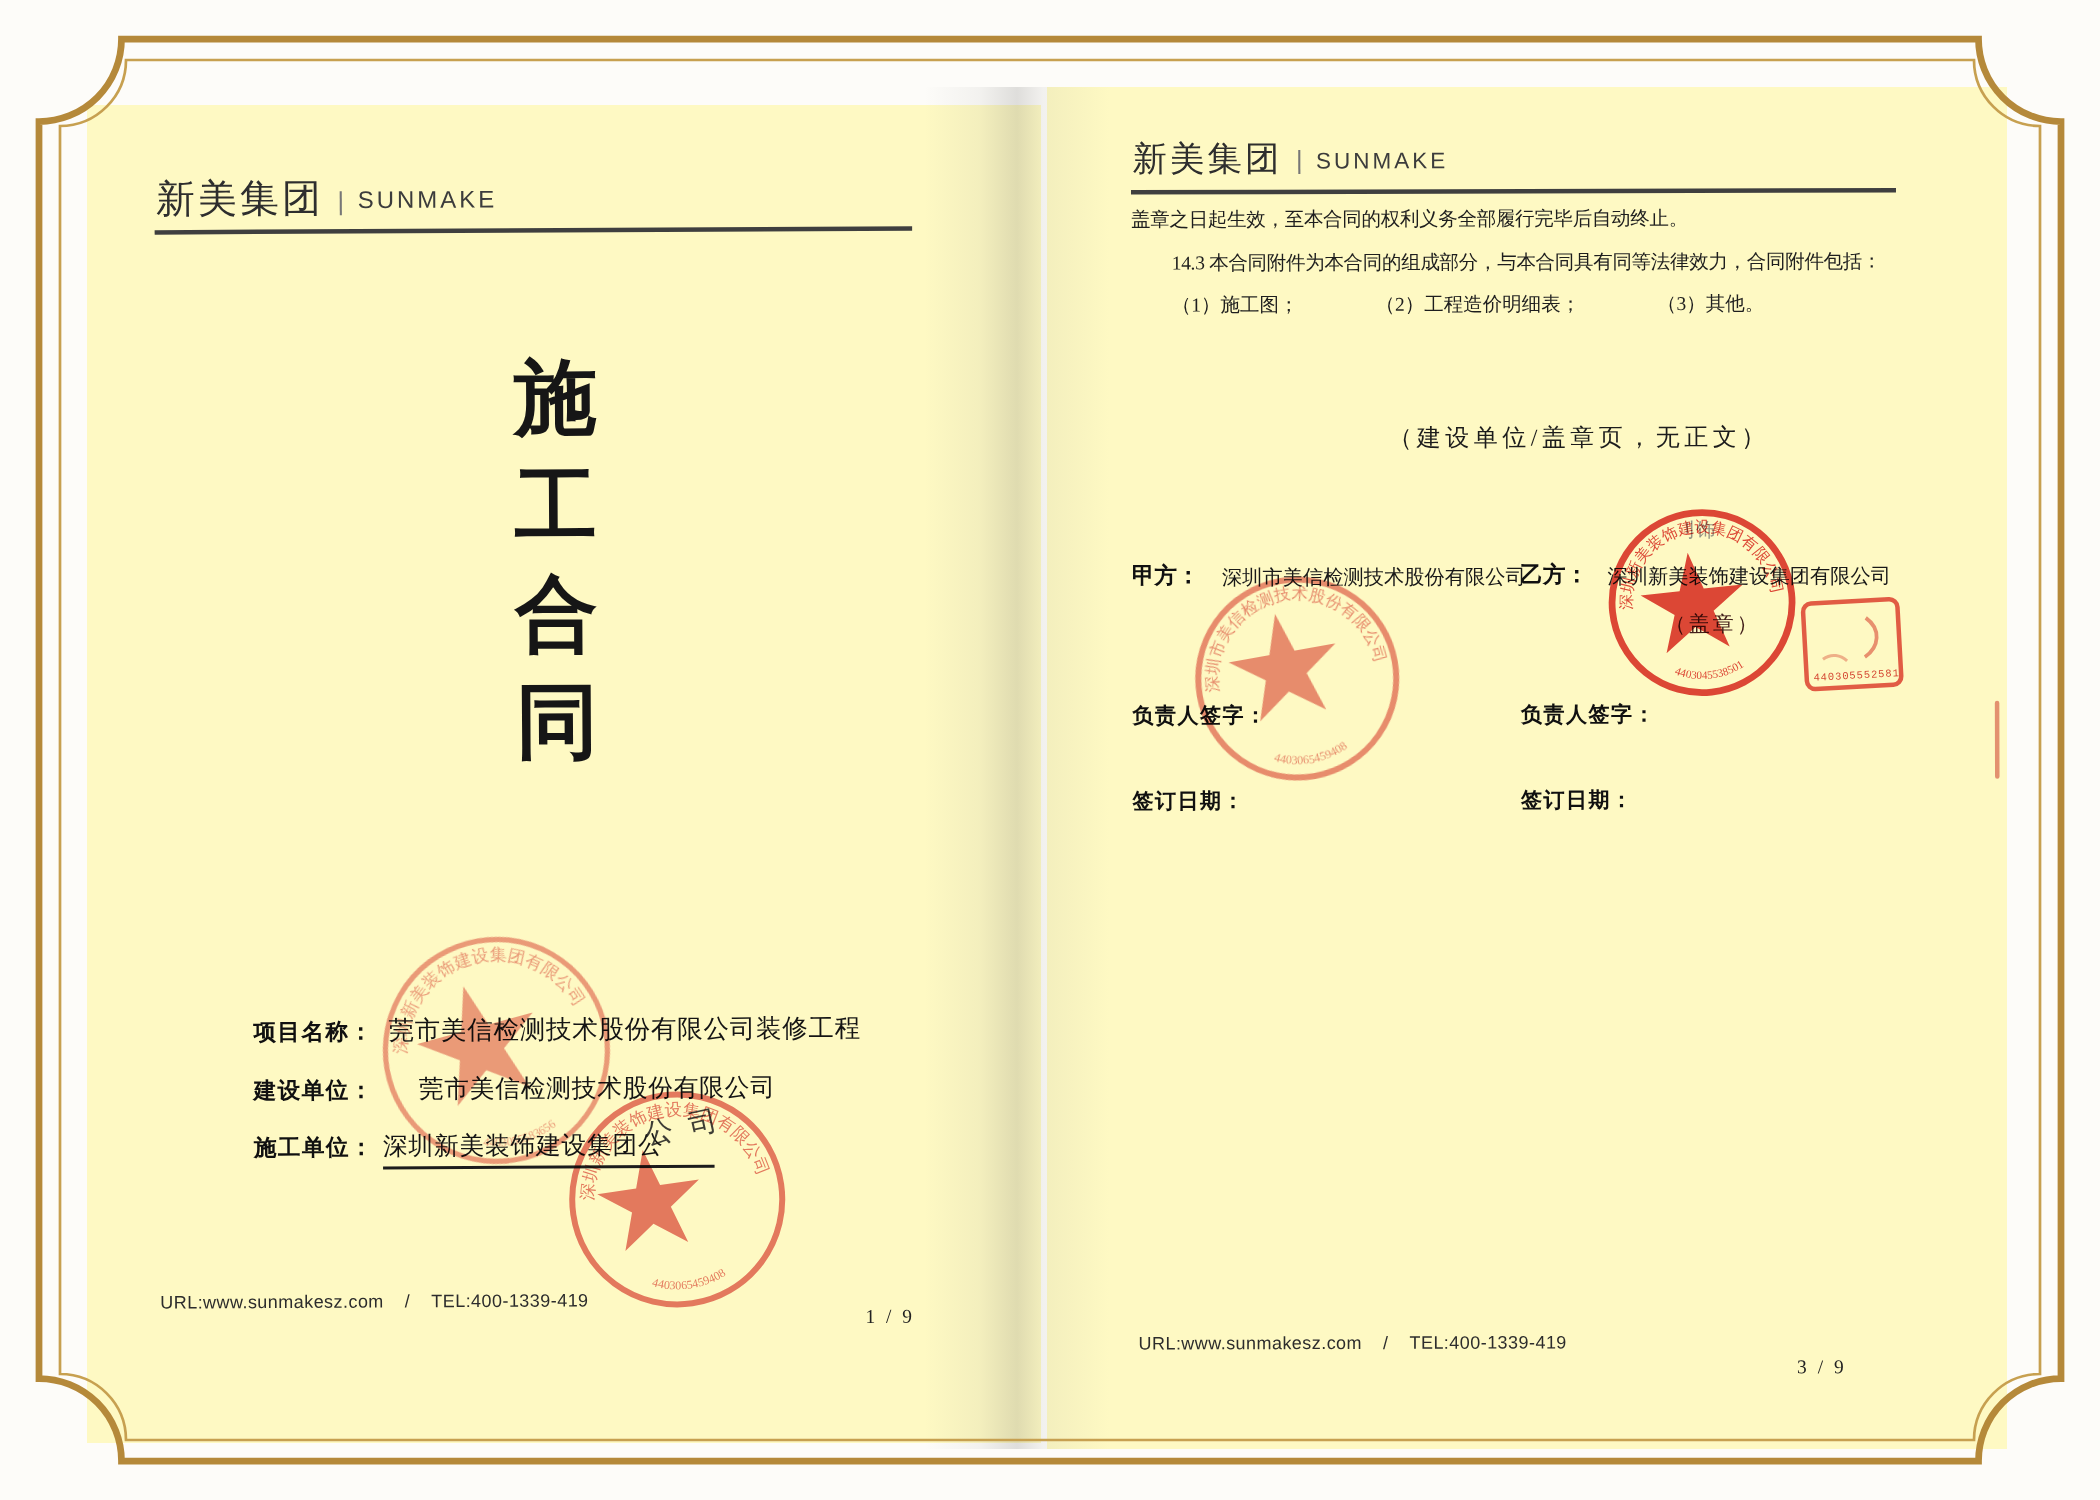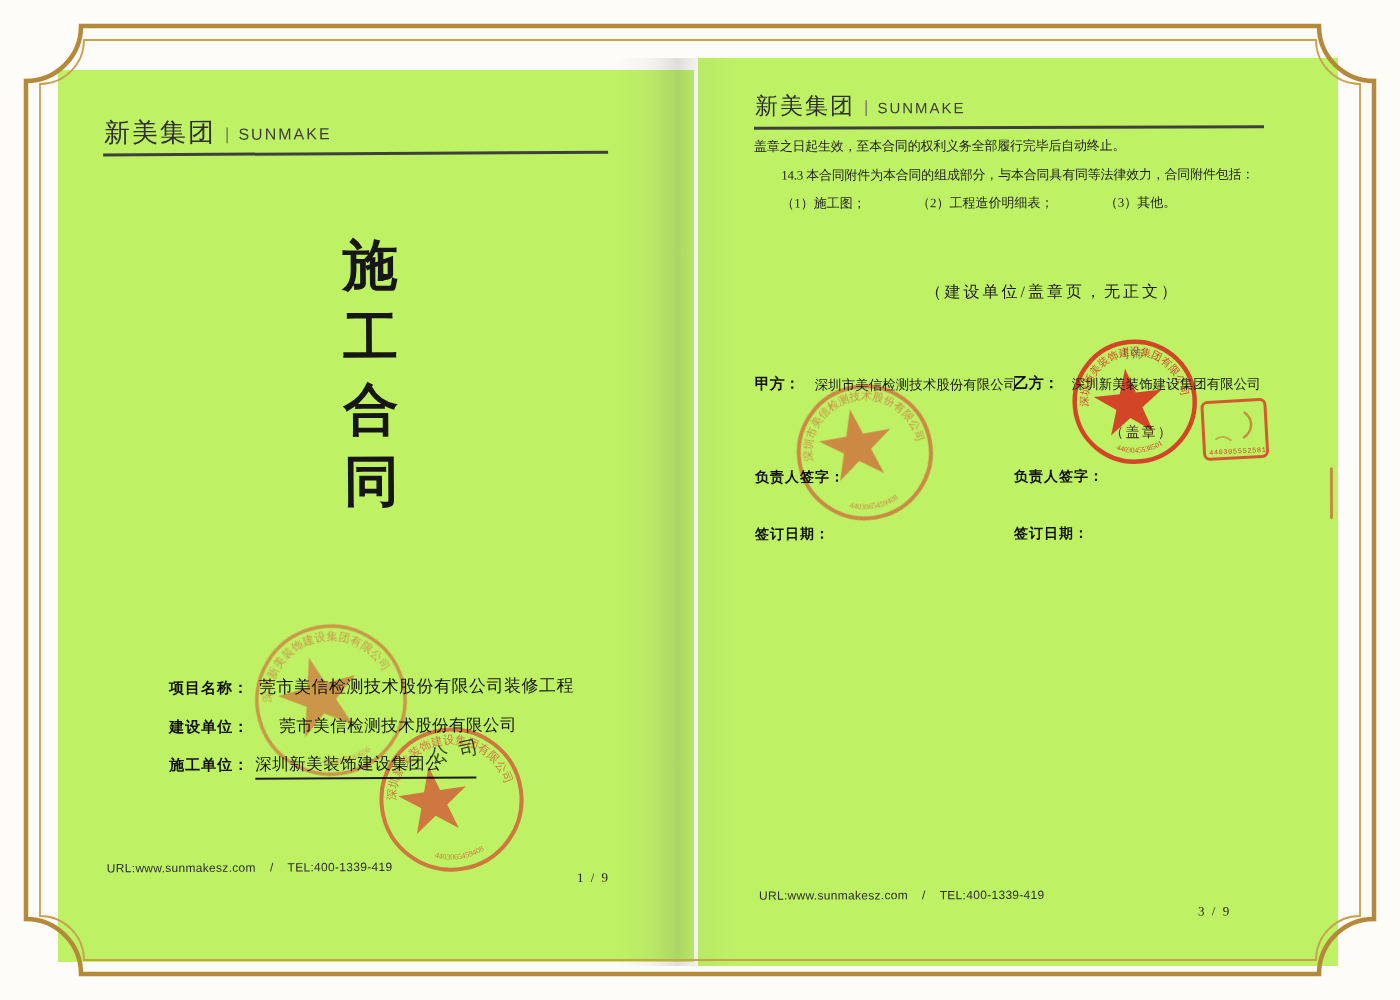--- a/index.html
+++ b/index.html
@@ -1,21 +1,21 @@
 <!DOCTYPE html>
 <html><head>
 <meta charset="utf-8">
 <style>
   * { margin:0; padding:0; box-sizing:border-box; }
   html,body { width:1400px; height:1000px; background:#fcfbf7; overflow:hidden;
               font-family:"Liberation Serif","DejaVu Serif",serif; }
   .stage { position:relative; width:1400px; height:1000px; background:#fdfcf9; }
 
   
-  .page { position:absolute; background:#bef264; }
+  .page { position:absolute; background:#fef9c3; }
   .page-left  { left:58px;  top:70px; width:636px; height:892px; }
   .page-right { left:698px; top:58px; width:640px; height:908px; }
   .gutter { position:absolute; left:616px; top:58px; width:124px; height:908px; pointer-events:none;
     background:linear-gradient(90deg, rgba(120,120,120,0) 0%, rgba(120,120,120,.08) 30%,
       rgba(100,100,100,.20) 50%, rgba(130,130,130,.09) 64%, rgba(130,130,130,0) 100%); }
 
   .abs { position:absolute; white-space:nowrap; }
 
   
   .logo { display:flex; align-items:flex-end; gap:9px;
@@ -47,21 +47,21 @@
   .pagenum { position:absolute; font-size:13px; color:#222; letter-spacing:2px; }
 
   
   .rp-tilt { position:absolute; inset:0; transform:rotate(-0.15deg); }
   .para { position:absolute; font-size:13px; letter-spacing:-0.2px; color:#1e1e1e; }
   .attach { position:absolute; left:84px; top:136px; font-size:13px; color:#1e1e1e; }
   .attach span + span { margin-left:48px; }
   .note { position:absolute; left:228px; top:224px; font-size:16px; letter-spacing:3px; color:#1c1c1c; }
   .partylbl { position:absolute; font-weight:700; font-size:15px; color:#101010; }
   .partyval { position:absolute; font-size:13.5px; color:#181818; }
-  .sealnote { position:absolute; left:412px; top:350px; font-size:14px; color:#43201b; letter-spacing:2px;margin-top:16px; }
+  .sealnote { position:absolute; left:412px; top:350px; font-size:14px; color:#43201b; letter-spacing:2px; }
   .signlbl { position:absolute; font-weight:700; font-size:14px; color:#101010; letter-spacing:1px; }
   .artifact { position:absolute; left:420px; top:287px; font-size:13px; color:#6a6a6a; opacity:.7; }
   .smudge { position:absolute; left:632px; top:410px; width:2.5px; height:52px;
             background:rgba(200,42,28,.5); border-radius:2px; }
 
   
   .stamp { position:absolute; mix-blend-mode:multiply; pointer-events:none; }
   .stamp-a { left:184px; top:542px; transform:rotate(-15deg); opacity:.5; filter:blur(.4px); }
   .stamp-b { left:304px; top:642px; transform:rotate(-8deg);  opacity:.68; }
   .stamp-c { left:79px;  top:306px; transform:rotate(-10deg); opacity:.58; filter:blur(.3px); }

